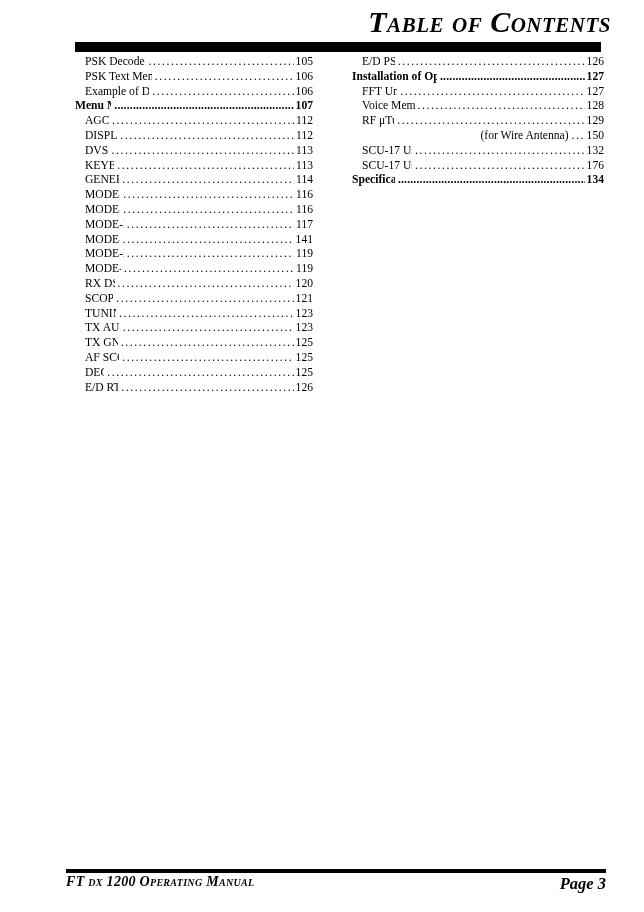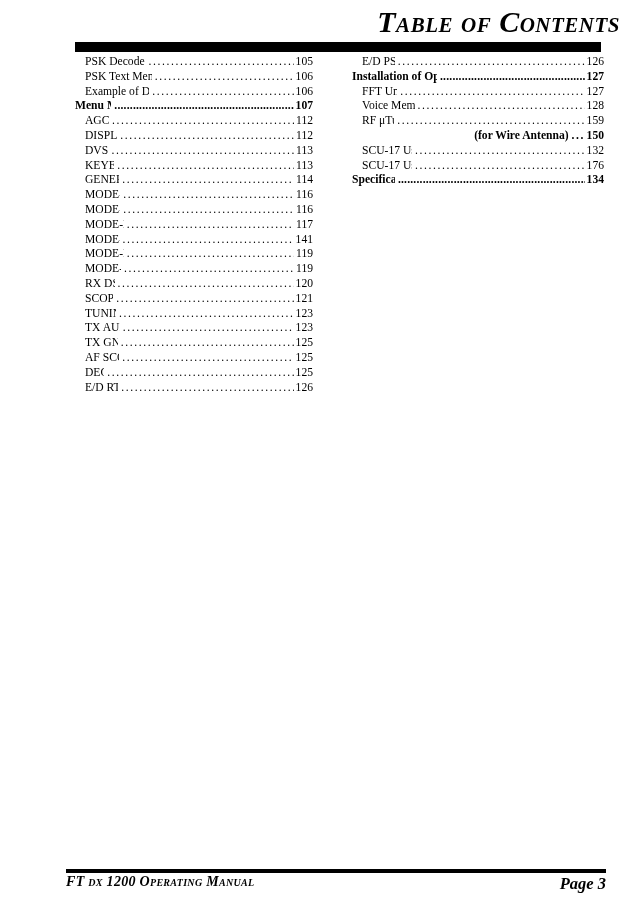--- a/index.html
+++ b/index.html
@@ -8,21 +8,21 @@
     background: #ffffff;
     font-family: "Liberation Serif", serif;
     color: #000000;
     position: relative;
     overflow: hidden;
   }
   .page { position: absolute; inset: 0; background: #ffffff; }
 
   .title {
     position: absolute;
-    top: 5px; right: 24px;
+    top: 5px; right: 33px;
     font-style: italic;
     font-weight: bold;
     font-variant: small-caps;
     font-size: 30px;
     line-height: 34px;
     letter-spacing: 0.5px;
     white-space: nowrap;
   }
 
   .rule-top {
@@ -60,21 +60,21 @@
     margin: 0 2px 0 3px;
   }
   .leader::after {
     content: "................................................................................................";
     letter-spacing: 1.6px;
   }
   .section .leader::after { letter-spacing: 0.2px; }
 
   .pagenum { flex: 0 0 auto; white-space: nowrap; text-align: right; }
 
-  .cont { justify-content: flex-end; font-weight: bold; }
+  .cont { justify-content: flex-end; }
   .cont .label { margin-left: auto; padding-left: 0; }
   .cont .leader { flex: 0 0 13px; }
 
   .footer-rule {
     position: absolute;
     left: 66px; top: 869px;
     width: 540px; height: 4px;
     background: #000000;
   }
   .footer-left {
@@ -241,21 +241,21 @@
           <span class="pagenum">127</span>
         </div>
         <div class="row sub">
           <span class="label">Voice Memory Unit (DVS-6)</span>
           <span class="leader"></span>
           <span class="pagenum">128</span>
         </div>
         <div class="row sub">
           <span class="label">RF μTuning Kit</span>
           <span class="leader"></span>
-          <span class="pagenum">159</span>
+          <span class="pagenum">129</span>
         </div>
         <div class="row cont">
           <span class="label">(for Wire Antenna)</span>
           <span class="leader"></span>
           <span class="pagenum">150</span>
         </div>
         <div class="row sub">
           <span class="label">SCU-17 Usb Interface Unit</span>
           <span class="leader"></span>
           <span class="pagenum">132</span>

